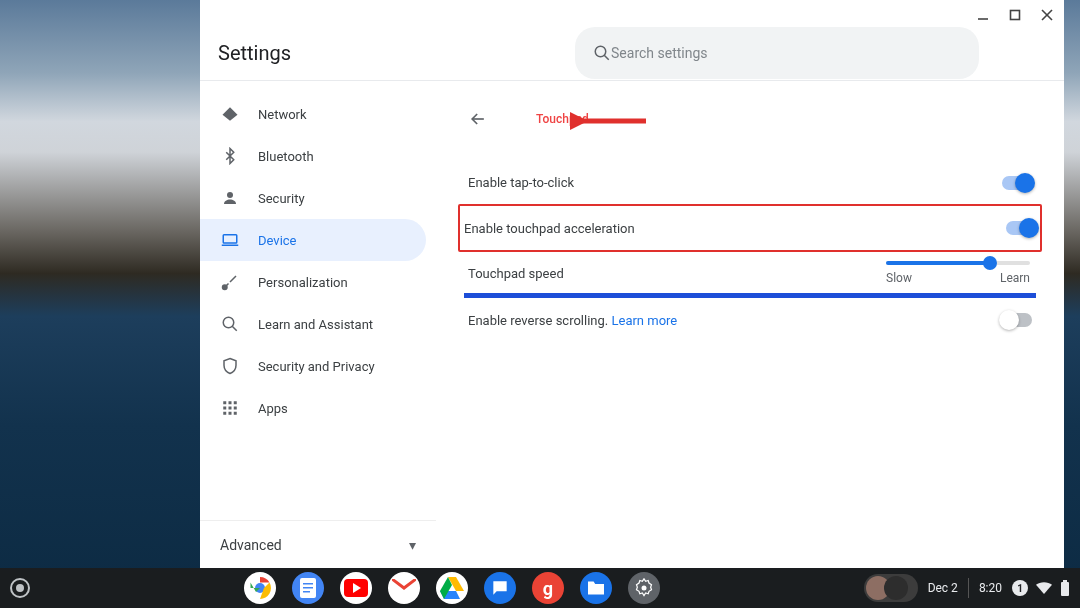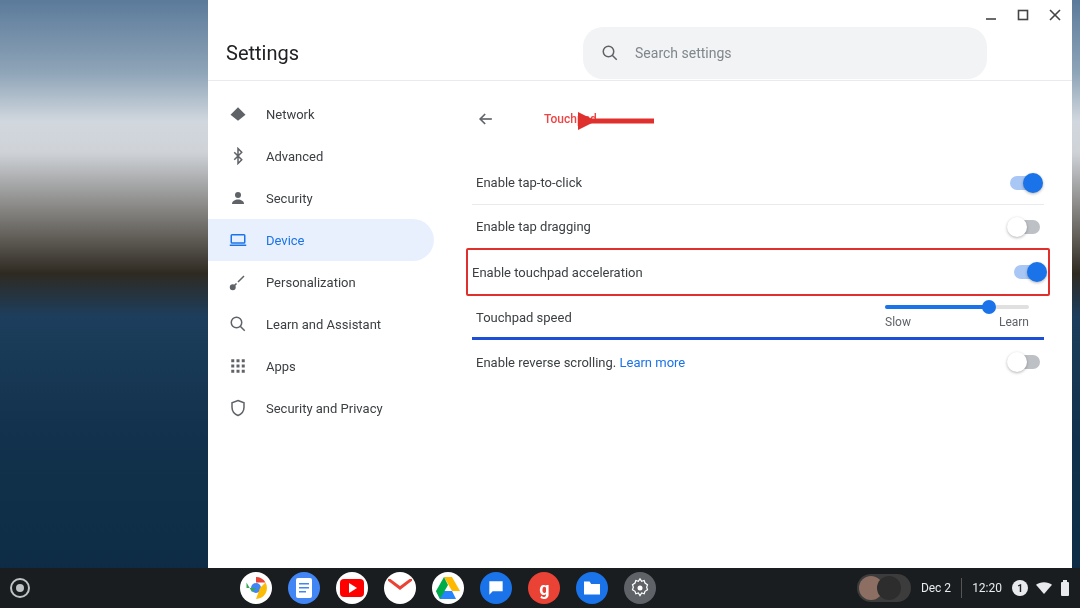--- a/index.html
+++ b/index.html
@@ -4,32 +4,32 @@
 <style>
 * { box-sizing: border-box; margin: 0; padding: 0; font-family: Roboto, Arial, sans-serif; }
 html, body { width: 1080px; height: 608px; overflow: hidden; }
 
 .desktop {
   width: 1080px; height: 608px; position: relative;
   background: linear-gradient(to bottom, #5b7a9a 0%, #8fa5b8 12%, #d1d7de 20%, #cfd3d8 25%, #6a6762 38%, #2e2a22 45%, #1d3e5c 52%, #12324d 70%, #0c2a42 100%);
 }
 
 .settings-window {
-  position: absolute; left: 208px; top: 0; width: 864px; height: 568px;
+  position: absolute; left: 200px; top: 0; width: 864px; height: 568px;
   background: #fff; display: flex; flex-direction: column;
 }
 
 .title-row { height: 30px; display: flex; justify-content: flex-end; align-items: center; padding-right: 8px; gap: 14px; }
 .winctl { width: 18px; height: 18px; display:flex; align-items:center; justify-content:center; color:#444; cursor:pointer; }
 
 .header-row { height: 50px; display:flex; align-items:center; padding: 0 18px 4px 18px; }
 .header-title { font-size: 20px; color:#202124; }
 .search-box {
   margin-left: 284px; width: 404px; height: 52px; background:#f1f3f4; border-radius:20px;
-  display:flex; align-items:center; padding:0 18px; gap:16px;
+  display:flex; align-items:center; padding:0 18px; gap:0;
 }
 .search-box input { border:none; outline:none; background:transparent; font-size:14px; flex:1; color:#202124; }
 .search-box input::placeholder { color:#80868b; }
 
 .body-row { flex:1; display:flex; border-top:1px solid #e8eaed; }
 
 .sidebar { width: 236px; padding-top: 12px; display:flex; flex-direction:column; }
 .sidebar-item {
   height:42px; display:flex; align-items:center; padding-left:20px; gap:18px;
   font-size:13px; color:#3c4043; border-radius:0 21px 21px 0; margin-right:10px; cursor:pointer; position:relative;
@@ -56,23 +56,23 @@
 .learn-more { color:#1a73e8; }
 
 .toggle { width:30px; height:14px; background:#bdc1c6; border-radius:7px; position:relative; cursor:pointer; }
 .toggle .knob { position:absolute; top:-3px; right:-3px; width:20px; height:20px; border-radius:50%; background:#fff; box-shadow:0 1px 3px rgba(0,0,0,0.3); }
 .toggle.on { background:#a9c7f5; }
 .toggle.on .knob { background:#1a73e8; right:-3px; }
 .toggle.off .knob { right:auto; left:-3px; }
 
 .highlight-box { border:2px solid #e0302d; border-radius:2px; padding:0 0; margin: -1px -6px; }
 
-.slider-row { display:flex; flex-direction:column; padding:10px 4px 8px; border-bottom:3px solid #1d4ed8; }
+.slider-row { display:flex; flex-direction:column; padding:10px 4px 8px; border-bottom:5px solid #1d4ed8; }
 .slider-top { display:flex; align-items:center; justify-content:space-between; }
-.slider-wrap { width:144px; margin-right:11px; }
+.slider-wrap { width:144px; margin-right:2px; }
 .slider-track { position:relative; height:4px; background:#e0e0e0; border-radius:2px; }
 .slider-fill { position:absolute; left:0; top:0; height:4px; background:#1a73e8; border-radius:2px; }
 .slider-thumb { position:absolute; top:-5px; width:14px; height:14px; border-radius:50%; background:#1a73e8; transform:translateX(-50%); }
 .slider-labels { display:flex; justify-content:space-between; font-size:12px; color:#5f6368; margin-top:6px; }
 
 
 .arrow { position:absolute; pointer-events:none; }
 .arrow svg { display:block; }
 
 
@@ -138,21 +138,21 @@
               </svg>
             </span>
           <span>Network</span>
         </div>
         <div class="sidebar-item">
           <span class="side-ico">
               <svg width="18" height="18" viewBox="0 0 24 24" fill="none" stroke="currentColor" stroke-width="2">
                 <path d="M7 7l10 10-5 5V2l5 5L7 17"></path>
               </svg>
             </span>
-          <span>Advanced</span>
+          <span>Bluetooth</span>
         </div>
         <div class="sidebar-item">
           <span class="side-ico">
               <svg width="18" height="18" viewBox="0 0 24 24" fill="currentColor">
                 <circle cx="12" cy="8" r="4"></circle>
                 <path d="M4 20c0-4 4-6 8-6s8 2 8 6"></path>
               </svg>
             </span>
           <span>Security</span>
         </div>
@@ -175,46 +175,50 @@
           <span>Personalization</span>
         </div>
         <div class="sidebar-item">
           <span class="side-ico">
               <svg width="18" height="18" viewBox="0 0 24 24" fill="none" stroke="currentColor" stroke-width="2">
                 <circle cx="10" cy="10" r="7"></circle>
                 <line x1="21" y1="21" x2="15" y2="15"></line>
               </svg>
             </span>
           <span>Learn and Assistant</span>
+        </div>
+        <div class="sidebar-item">
+          <span class="side-ico">
+              <svg width="18" height="18" viewBox="0 0 24 24" fill="none" stroke="currentColor" stroke-width="2">
+                <path d="M12 2l8 3v6c0 5-3 9-8 11-5-2-8-6-8-11V5l8-3z"></path>
+              </svg>
+            </span>
+          <span>Security and Privacy</span>
         </div>
         <div class="sidebar-item">
           <span class="side-ico">
               <svg width="18" height="18" viewBox="0 0 24 24" fill="currentColor">
                 <rect x="3" y="3" width="4" height="4"></rect>
                 <rect x="10" y="3" width="4" height="4"></rect>
                 <rect x="17" y="3" width="4" height="4"></rect>
                 <rect x="3" y="10" width="4" height="4"></rect>
                 <rect x="10" y="10" width="4" height="4"></rect>
                 <rect x="17" y="10" width="4" height="4"></rect>
                 <rect x="3" y="17" width="4" height="4"></rect>
                 <rect x="10" y="17" width="4" height="4"></rect>
                 <rect x="17" y="17" width="4" height="4"></rect>
               </svg>
             </span>
           <span>Apps</span>
         </div>
-        <div class="sidebar-item">
-          <span class="side-ico">
-              <svg width="18" height="18" viewBox="0 0 24 24" fill="none" stroke="currentColor" stroke-width="2">
-                <path d="M12 2l8 3v6c0 5-3 9-8 11-5-2-8-6-8-11V5l8-3z"></path>
-              </svg>
-            </span>
-          <span>Security and Privacy</span>
-        </div>
         <div style="flex:1"></div>
+        <div class="advanced-row">
+          <span>Advanced</span>
+          <span class="adv-caret">▾</span>
+        </div>
       </div>
 
       <div class="content-col">
         <div class="content-inner">
           <div class="page-title-row">
             <div class="back-btn">
               <svg width="20" height="20" viewBox="0 0 24 24" fill="none" stroke="#5f6368" stroke-width="2">
                   <line x1="19" y1="12" x2="5" y2="12"></line>
                   <polyline points="11 18 5 12 11 6"></polyline>
                 </svg>
@@ -235,26 +239,20 @@
 
           <div class="settings-card">
 
             <div class="row-item">
               <span class="row-label">Enable tap-to-click</span>
               <div class="toggle on">
                   <div class="knob"></div>
                 </div>
             </div>
 
-            <div class="row-item">
-              <span class="row-label">Enable tap dragging</span>
-              <div class="toggle off">
-                  <div class="knob"></div>
-                </div>
-            </div>
 
             <div class="highlight-box">
               <div class="row-item" style="border-bottom:none;">
                 <span class="row-label">Enable touchpad acceleration</span>
                 <div class="toggle on">
                     <div class="knob"></div>
                   </div>
               </div>
             </div>
 
@@ -349,21 +347,21 @@
         </div>
     </div>
     <div class="shelf-spacer"></div>
     <div class="tray">
       <div class="user-pill">
           <div class="av"></div>
           <div class="av2"></div>
         </div>
       <span>Dec 2</span>
       <div style="width:1px;height:20px;background:#555"></div>
-      <span>12:20</span>
+      <span>8:20</span>
       <div class="tray-icons">
         <div class="notifbadge">1</div>
         <svg width="16" height="12" viewBox="0 0 24 18" fill="#e8eaed">
             <path d="M12 18L0 4C6-1 18-1 24 4z"></path>
           </svg>
         <svg width="10" height="16" viewBox="0 0 10 16" fill="#e8eaed">
             <rect x="1" y="2" width="8" height="14" rx="1"></rect>
             <rect x="3" y="0" width="4" height="2"></rect>
           </svg>
       </div>

